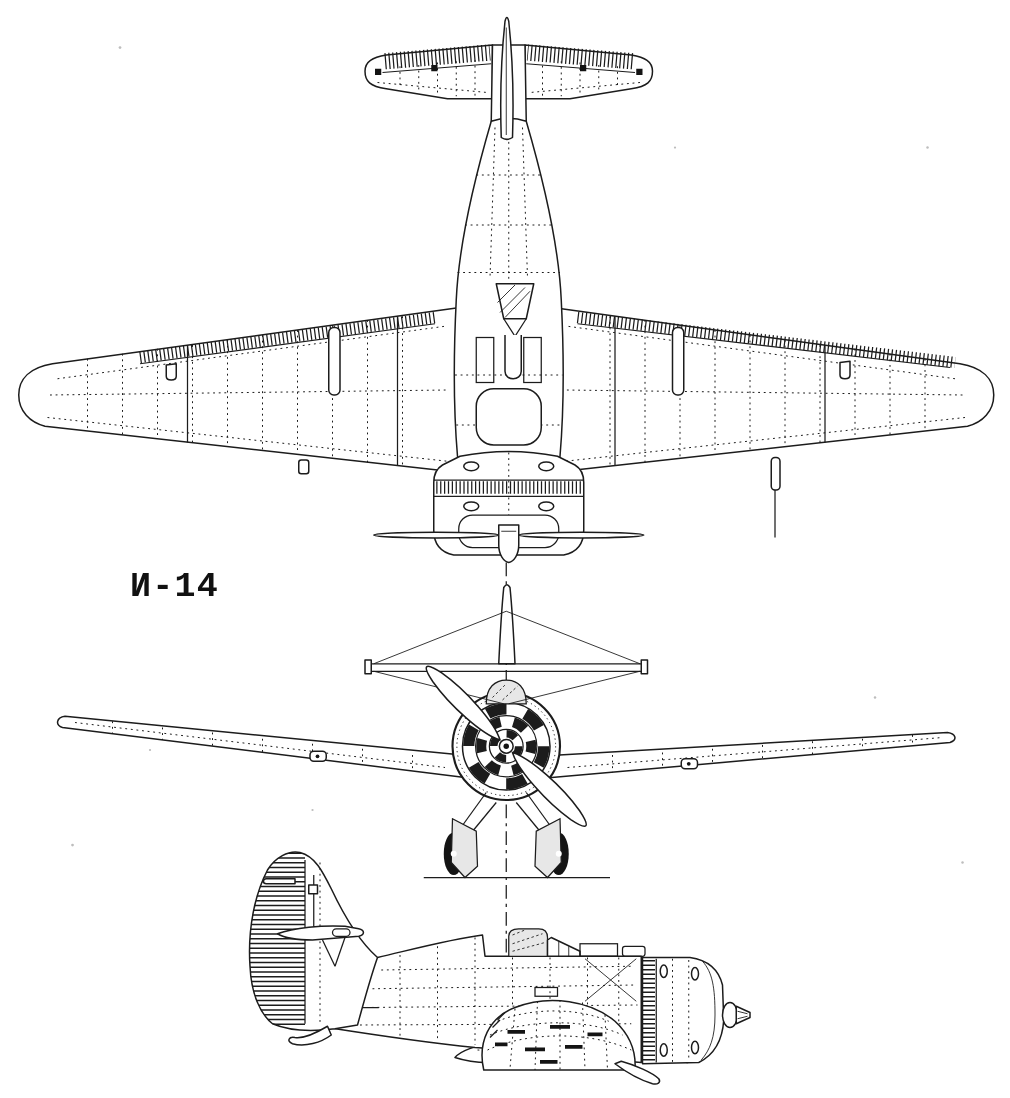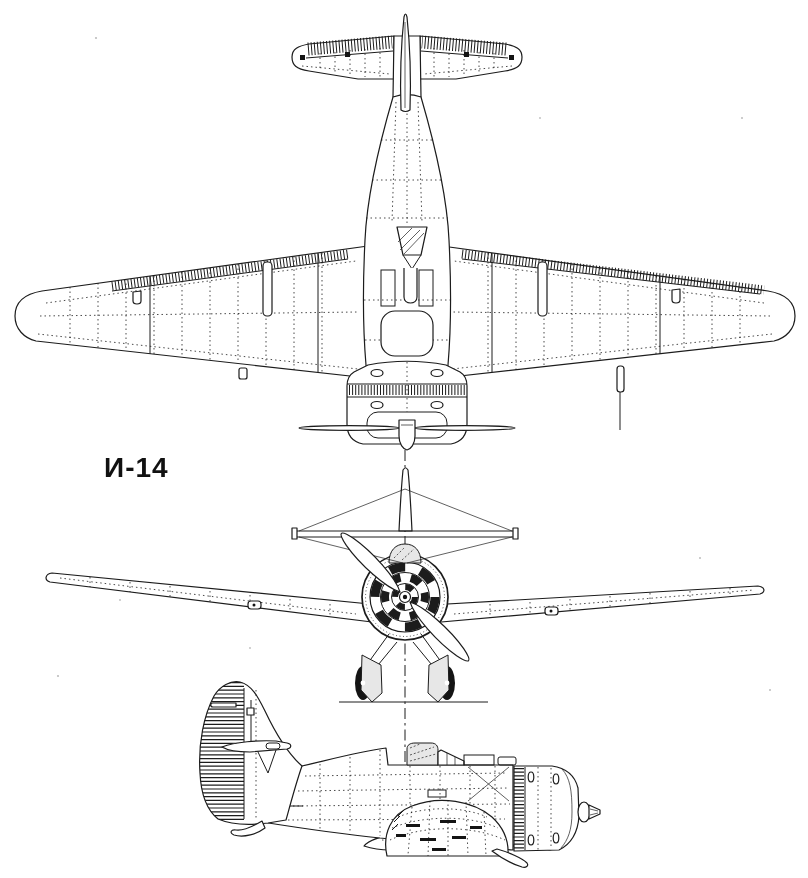--- a/index.html
+++ b/index.html
@@ -1,17 +1,17 @@
 <!DOCTYPE html>
 <html><head>
 <meta charset="utf-8">
 <style>
   html,body { margin:0; padding:0; background:#ffffff; }
   .page { position:relative; width:808px; height:878px; background:#ffffff; overflow:hidden;
-          font-family:Liberation Sans, sans-serif; }
+          font-family:Liberation Mono, monospace; }
   svg { display:block; }
   
   .o    { fill:#ffffff; stroke:#1c1c1c; stroke-width:1.2; stroke-linejoin:round; }
   .o2   { fill:#ffffff; stroke:#1c1c1c; stroke-width:1.7; stroke-linejoin:round; }
   .ln   { fill:none; stroke:#1c1c1c; stroke-width:1; }
   .thin { fill:none; stroke:#1c1c1c; stroke-width:.7; }
   .dot  { fill:none; stroke:#1c1c1c; stroke-width:.8; stroke-dasharray:1.5 3; }
   .hat  { fill:none; stroke:#1c1c1c; }
   .dark { fill:#141414; stroke:none; }
   .stip { fill:#e7e7e7; stroke:#1c1c1c; stroke-width:1; }

